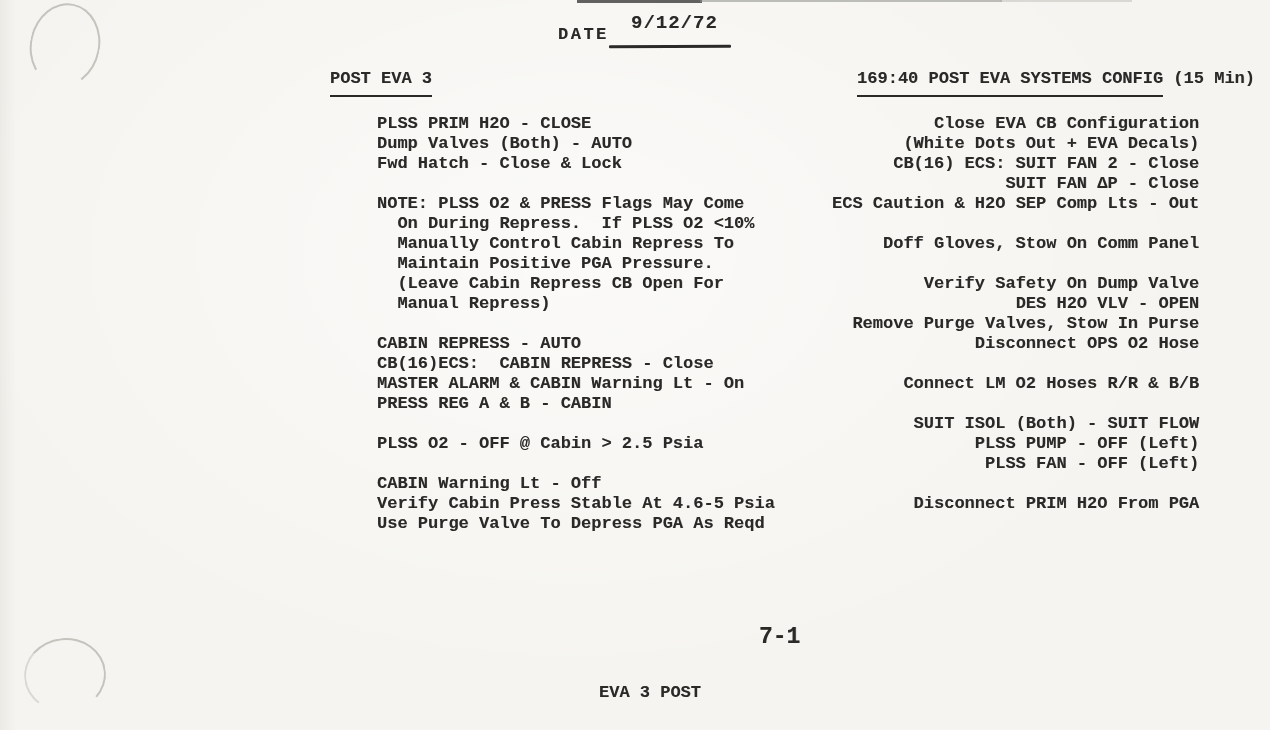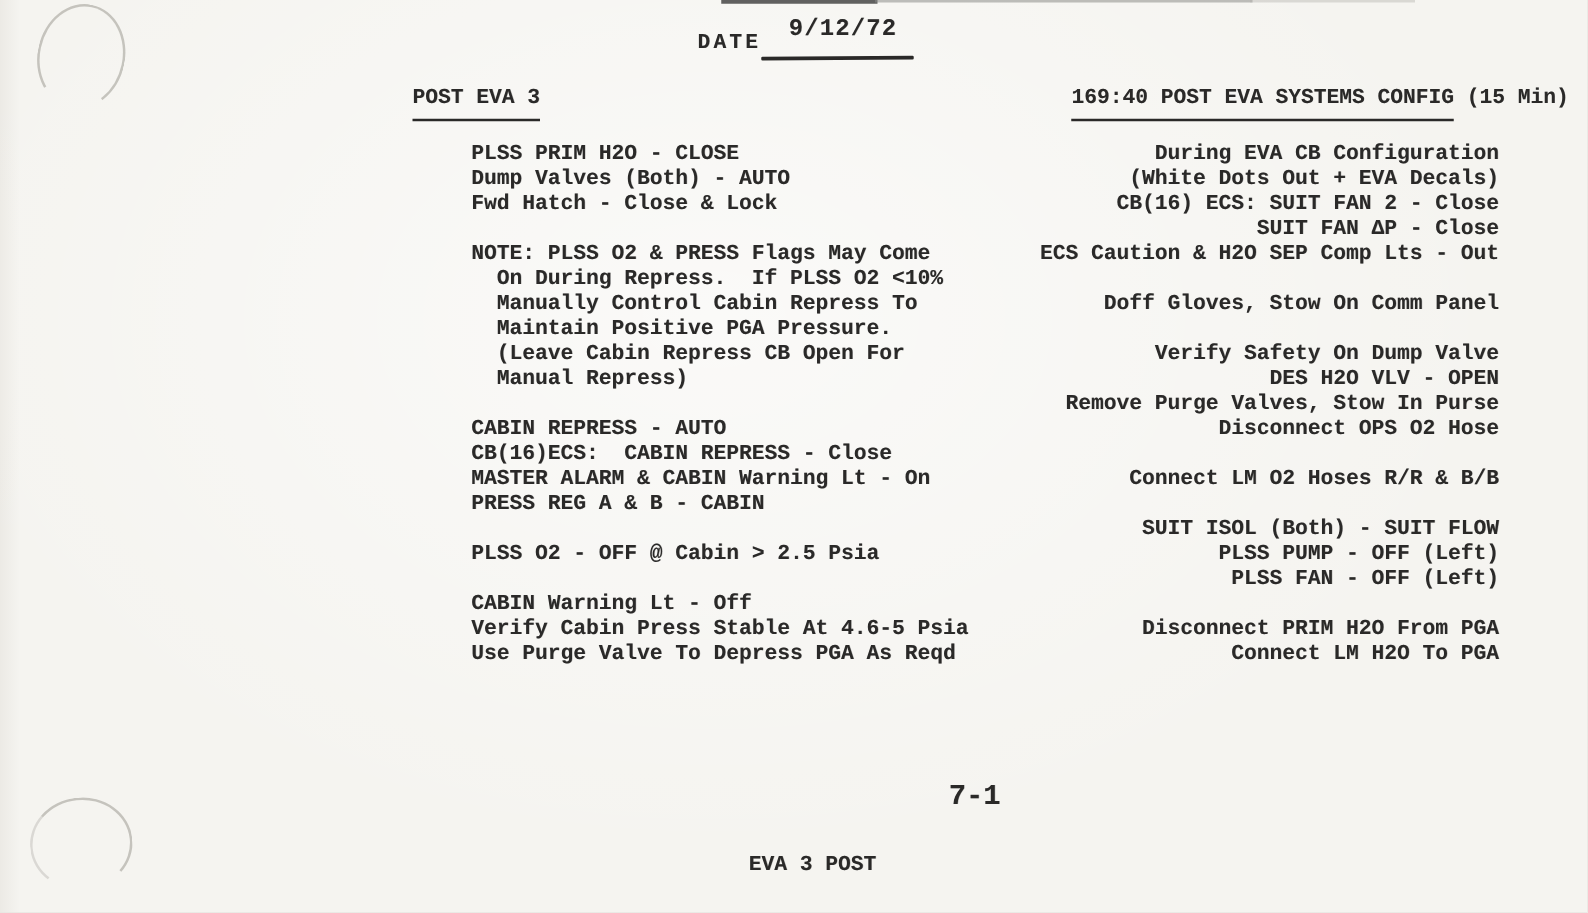--- a/index.html
+++ b/index.html
@@ -77,40 +77,39 @@
       <div class="line typed"></div>
       <div class="line typed">CABIN Warning Lt - Off</div>
       <div class="line typed">Verify Cabin Press Stable At 4.6-5 Psia</div>
       <div class="line typed">Use Purge Valve To Depress PGA As Reqd</div>
     </div>
   </div>
 
   <div class="col right">
     <div class="col-heading typed"><span class="hd-underline">169:40 POST EVA SYSTEMS CONFIG</span><span class="hd-suffix"> (15 Min)</span></div>
     <div class="lines">
-      <div class="line typed">During EVA CB Configuration</div>
+      <div class="line typed">Close EVA CB Configuration</div>
       <div class="line typed">  (White Dots Out + EVA Decals)</div>
       <div class="line typed">CB(16) ECS: SUIT FAN 2 - Close</div>
       <div class="line typed"> SUIT FAN ΔP - Close</div>
       <div class="line typed">ECS Caution &amp; H2O SEP Comp Lts - Out</div>
       <div class="line typed"></div>
       <div class="line typed">Doff Gloves, Stow On Comm Panel</div>
       <div class="line typed"></div>
       <div class="line typed">Verify Safety On Dump Valve</div>
       <div class="line typed">DES H2O VLV - OPEN</div>
       <div class="line typed">Remove Purge Valves, Stow In Purse</div>
       <div class="line typed">Disconnect OPS O2 Hose</div>
       <div class="line typed"></div>
       <div class="line typed">Connect LM O2 Hoses R/R &amp; B/B</div>
       <div class="line typed"></div>
       <div class="line typed">SUIT ISOL (Both) - SUIT FLOW</div>
       <div class="line typed">PLSS PUMP - OFF (Left)</div>
       <div class="line typed">PLSS FAN - OFF (Left)</div>
       <div class="line typed"></div>
       <div class="line typed">Disconnect PRIM H2O From PGA</div>
-      <div class="line typed">Connect LM H2O To PGA</div>
     </div>
   </div>
 
   <div class="page-number typed">7-1</div>
   <div class="footer-title typed">EVA 3 POST</div>
 
 </div>
 
 </body></html>

